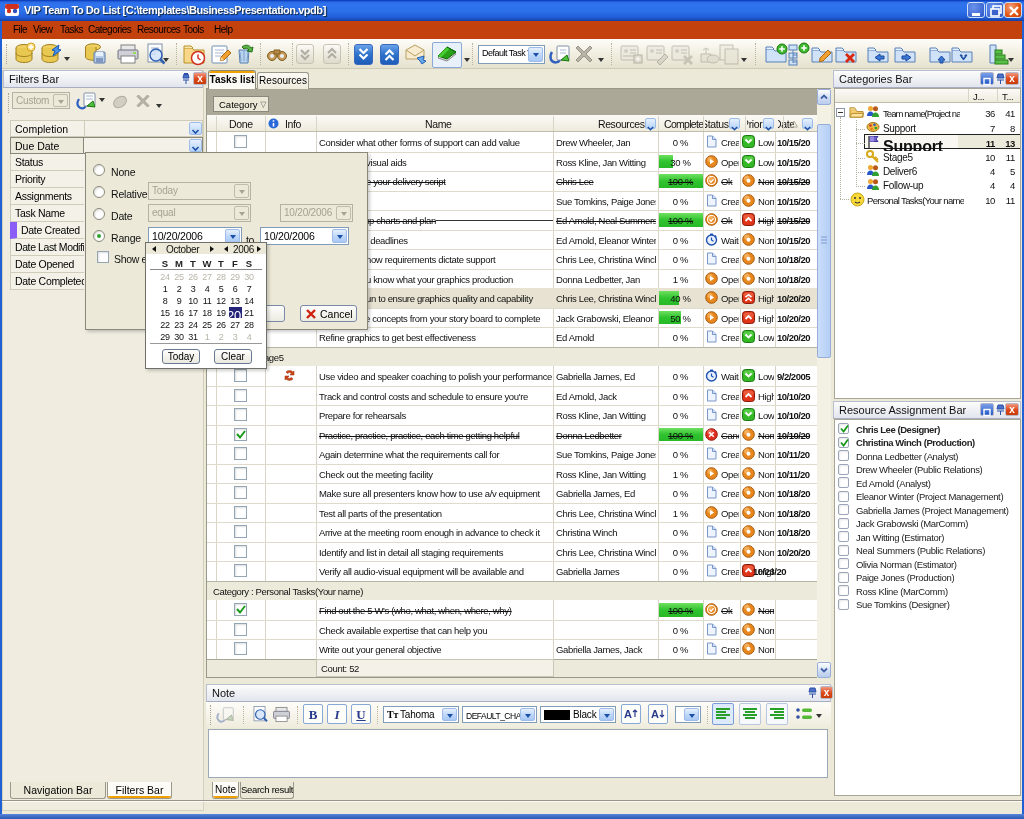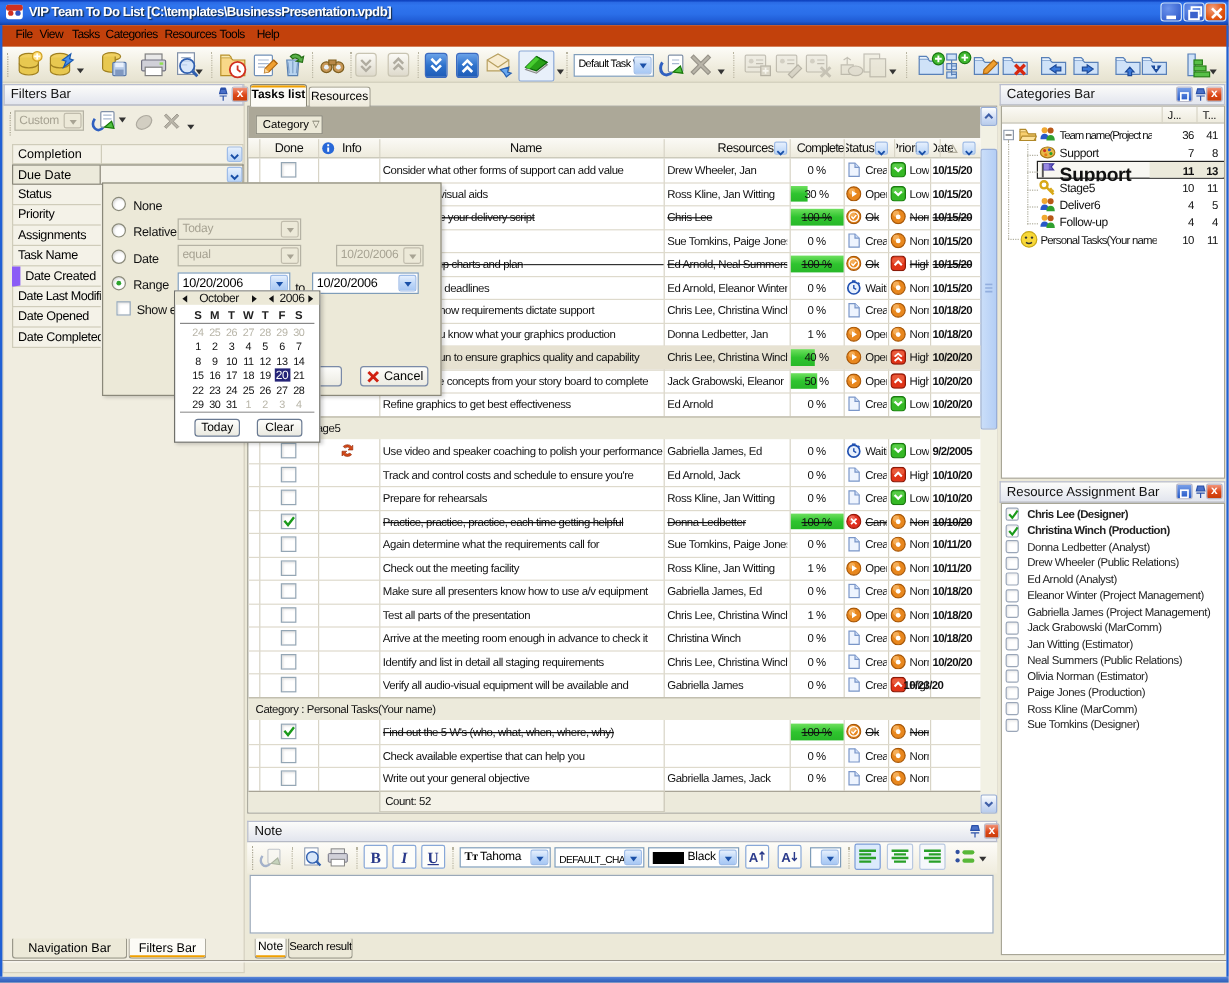--- a/index.html
+++ b/index.html
@@ -1157,21 +1157,21 @@
 <div class="abs" style="left:199px;top:296px;width:16px;text-align:center;font-size:9px;letter-spacing:-0.3px;color:#111">11</div>
 <div class="abs" style="left:213px;top:296px;width:16px;text-align:center;font-size:9px;letter-spacing:-0.3px;color:#111">12</div>
 <div class="abs" style="left:227px;top:296px;width:16px;text-align:center;font-size:9px;letter-spacing:-0.3px;color:#111">13</div>
 <div class="abs" style="left:241px;top:296px;width:16px;text-align:center;font-size:9px;letter-spacing:-0.3px;color:#111">14</div>
 <div class="abs" style="left:157px;top:308px;width:16px;text-align:center;font-size:9px;letter-spacing:-0.3px;color:#111">15</div>
 <div class="abs" style="left:171px;top:308px;width:16px;text-align:center;font-size:9px;letter-spacing:-0.3px;color:#111">16</div>
 <div class="abs" style="left:185px;top:308px;width:16px;text-align:center;font-size:9px;letter-spacing:-0.3px;color:#111">17</div>
 <div class="abs" style="left:199px;top:308px;width:16px;text-align:center;font-size:9px;letter-spacing:-0.3px;color:#111">18</div>
 <div class="abs" style="left:213px;top:308px;width:16px;text-align:center;font-size:9px;letter-spacing:-0.3px;color:#111">19</div>
 <div class="abs" style="left:229px;top:307px;width:13px;height:11px;background:#252478"></div>
-<div class="abs" style="left:227px;top:308px;width:16px;text-align:center;font-size:10px;letter-spacing:-0.3px;color:#fff">20</div>
+<div class="abs" style="left:227px;top:308px;width:16px;text-align:left;font-size:13px;letter-spacing:-0.3px;color:#fff">20</div>
 <div class="abs" style="left:241px;top:308px;width:16px;text-align:center;font-size:9px;letter-spacing:-0.3px;color:#111">21</div>
 <div class="abs" style="left:157px;top:320px;width:16px;text-align:center;font-size:9px;letter-spacing:-0.3px;color:#111">22</div>
 <div class="abs" style="left:171px;top:320px;width:16px;text-align:center;font-size:9px;letter-spacing:-0.3px;color:#111">23</div>
 <div class="abs" style="left:185px;top:320px;width:16px;text-align:center;font-size:9px;letter-spacing:-0.3px;color:#111">24</div>
 <div class="abs" style="left:199px;top:320px;width:16px;text-align:center;font-size:9px;letter-spacing:-0.3px;color:#111">25</div>
 <div class="abs" style="left:213px;top:320px;width:16px;text-align:center;font-size:9px;letter-spacing:-0.3px;color:#111">26</div>
 <div class="abs" style="left:227px;top:320px;width:16px;text-align:center;font-size:9px;letter-spacing:-0.3px;color:#111">27</div>
 <div class="abs" style="left:241px;top:320px;width:16px;text-align:center;font-size:9px;letter-spacing:-0.3px;color:#111">28</div>
 <div class="abs" style="left:157px;top:332px;width:16px;text-align:center;font-size:9px;letter-spacing:-0.3px;color:#111">29</div>
 <div class="abs" style="left:171px;top:332px;width:16px;text-align:center;font-size:9px;letter-spacing:-0.3px;color:#111">30</div>

